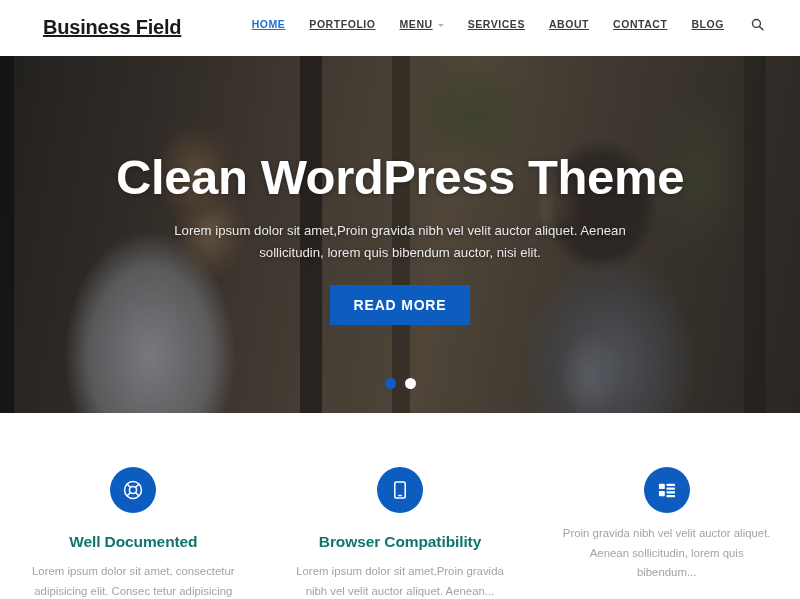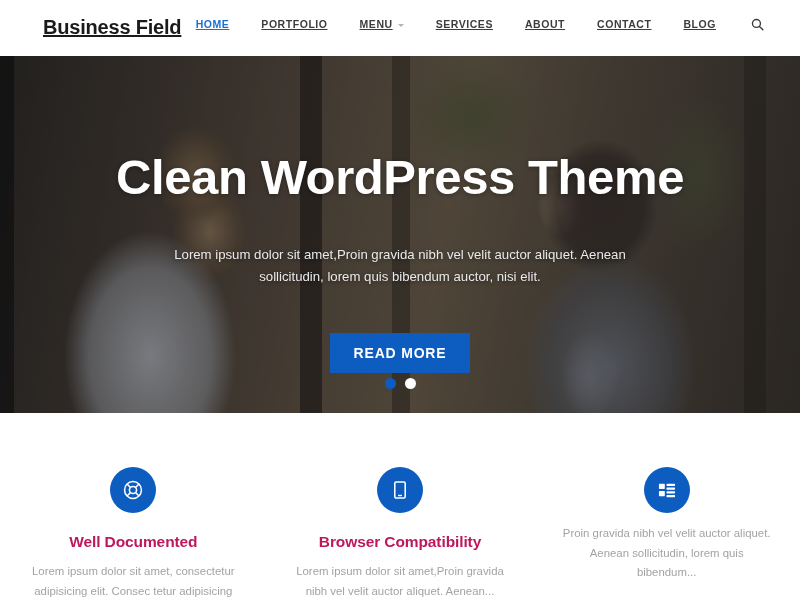--- a/index.html
+++ b/index.html
@@ -23,21 +23,21 @@
   }
   .logo{
     position:absolute; left:31px; top:16px;
     font-size:20px; font-weight:bold; letter-spacing:-0.2px;
     color:#1a1a1a;
     white-space:nowrap;
   }
   .main-nav{
     position:absolute; right:44px; top:0;
     height:48px;
-    display:flex; align-items:center; gap:12px;
+    display:flex; align-items:center; gap:4px;
   }
   .nav-item{
     position:relative;
     font-size:10.5px; font-weight:bold; letter-spacing:0.55px;
     color:#3c3c3c;
     text-transform:uppercase;
     padding:0 10px;
     white-space:nowrap;
     cursor:pointer;
     display:flex; align-items:center;
@@ -103,21 +103,20 @@
   }
   .hero-overlay{
     position:absolute; inset:0;
     background:rgba(22,22,24,0.44);
   }
   .hero-content{
     position:absolute; inset:0;
     display:flex; flex-direction:column; align-items:center;
     text-align:center;
     z-index:4;
-    gap:24px;
   }
   .hero-title{
     margin-top:96px;
     font-size:49px; font-weight:bold;
     color:#ffffff;
     letter-spacing:-0.4px;
     line-height:1.05;
     text-shadow:0 1px 5px rgba(0,0,0,0.32);
     white-space:nowrap;
   }
@@ -167,21 +166,21 @@
   .feature-icon{
     width:46px; height:46px; border-radius:50%;
     background:#0d5cc0;
     display:flex; align-items:center; justify-content:center;
     cursor:pointer;
   }
   .feature-icon svg{ display:block; }
   .feature-title{
     margin-top:20px;
     font-size:15.5px; font-weight:bold;
-    color:#be185d;
+    color:#0f766e;
     letter-spacing:-0.1px;
     white-space:nowrap;
   }
   .feature-desc{
     margin-top:11px;
     font-size:11.4px;
     line-height:1.72;
     color:#a3a3a3;
     max-width:215px;
   }

